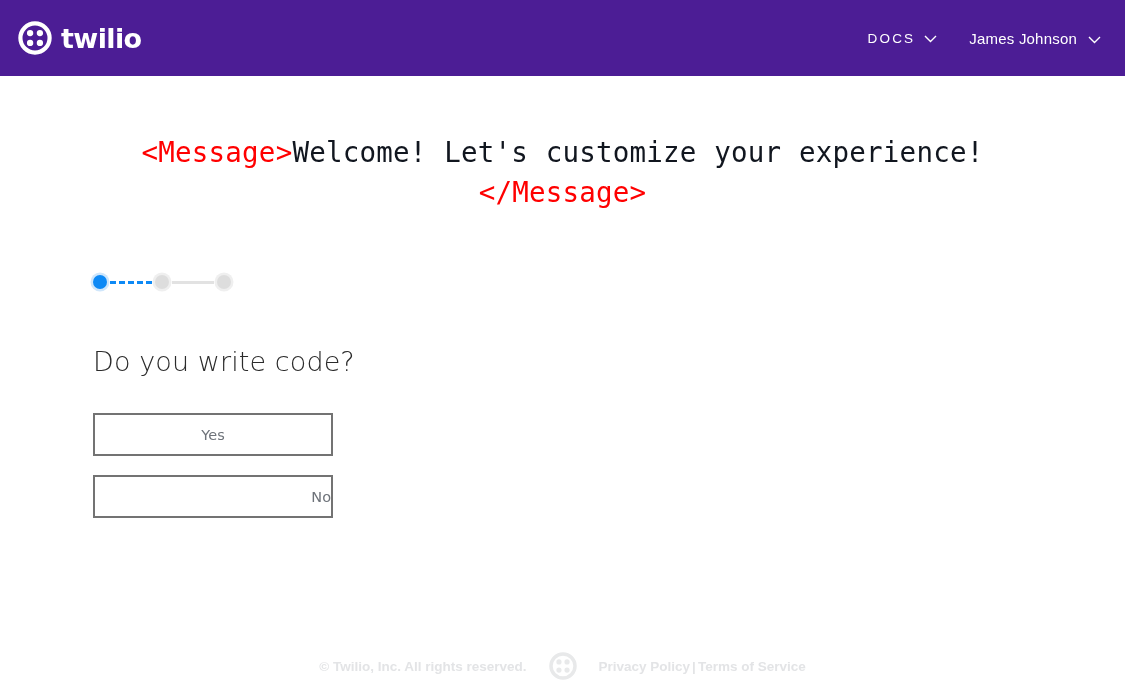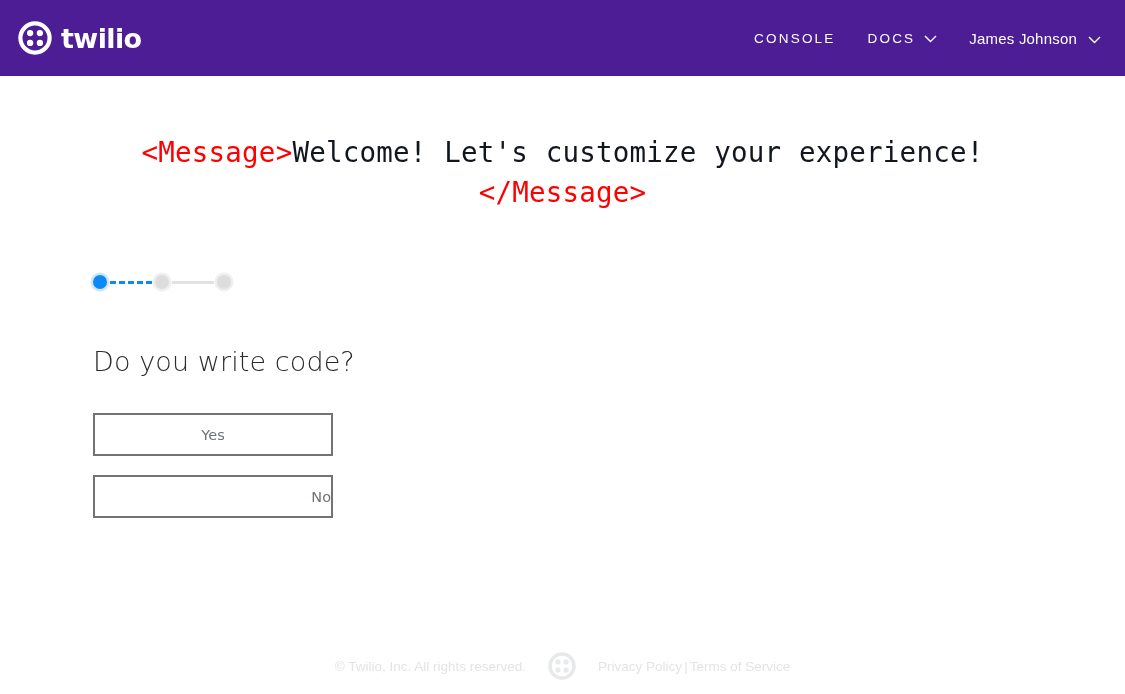--- a/index.html
+++ b/index.html
@@ -162,20 +162,21 @@
     position: absolute;
     left: 0;
     top: 652px;
     width: 1125px;
     display: flex;
     align-items: center;
     justify-content: center;
     gap: 22px;
     font-size: 13.5px;
     color: #e3e4e6;
+    font-weight: bold;
   }
   .footer-text { color: #e3e4e6; white-space: nowrap; }
   .footer-links { color: #e3e4e6; white-space: nowrap; }
   .footer-links .sep { padding: 0 2px; }
   .footer-mark { width: 28px; height: 28px; display: block; }
   .footer a { color: #e3e4e6; text-decoration: none; }
 </style>
 </head>
 <body>
 
@@ -189,23 +190,20 @@
         <circle cx="21.9" cy="12.1" r="3.15" fill="#ffffff"></circle>
         <circle cx="12.1" cy="21.9" r="3.15" fill="#ffffff"></circle>
         <circle cx="21.9" cy="21.9" r="3.15" fill="#ffffff"></circle>
       </svg>
     </span>
     <span class="brand-word">twilio</span>
   </div>
 
   <div class="topnav">
 
-    <div class="nav-item">
-      <span>CONSOLE</span>
-    </div>
 
     <div class="nav-item">
       <span>DOCS</span>
       <span>
         <svg class="chev" viewBox="0 0 13 8" aria-hidden="true">
           <path d="M1 1 L6.5 6.6 L12 1" fill="none" stroke="#ffffff" stroke-width="1.4"></path>
         </svg>
       </span>
     </div>
 

